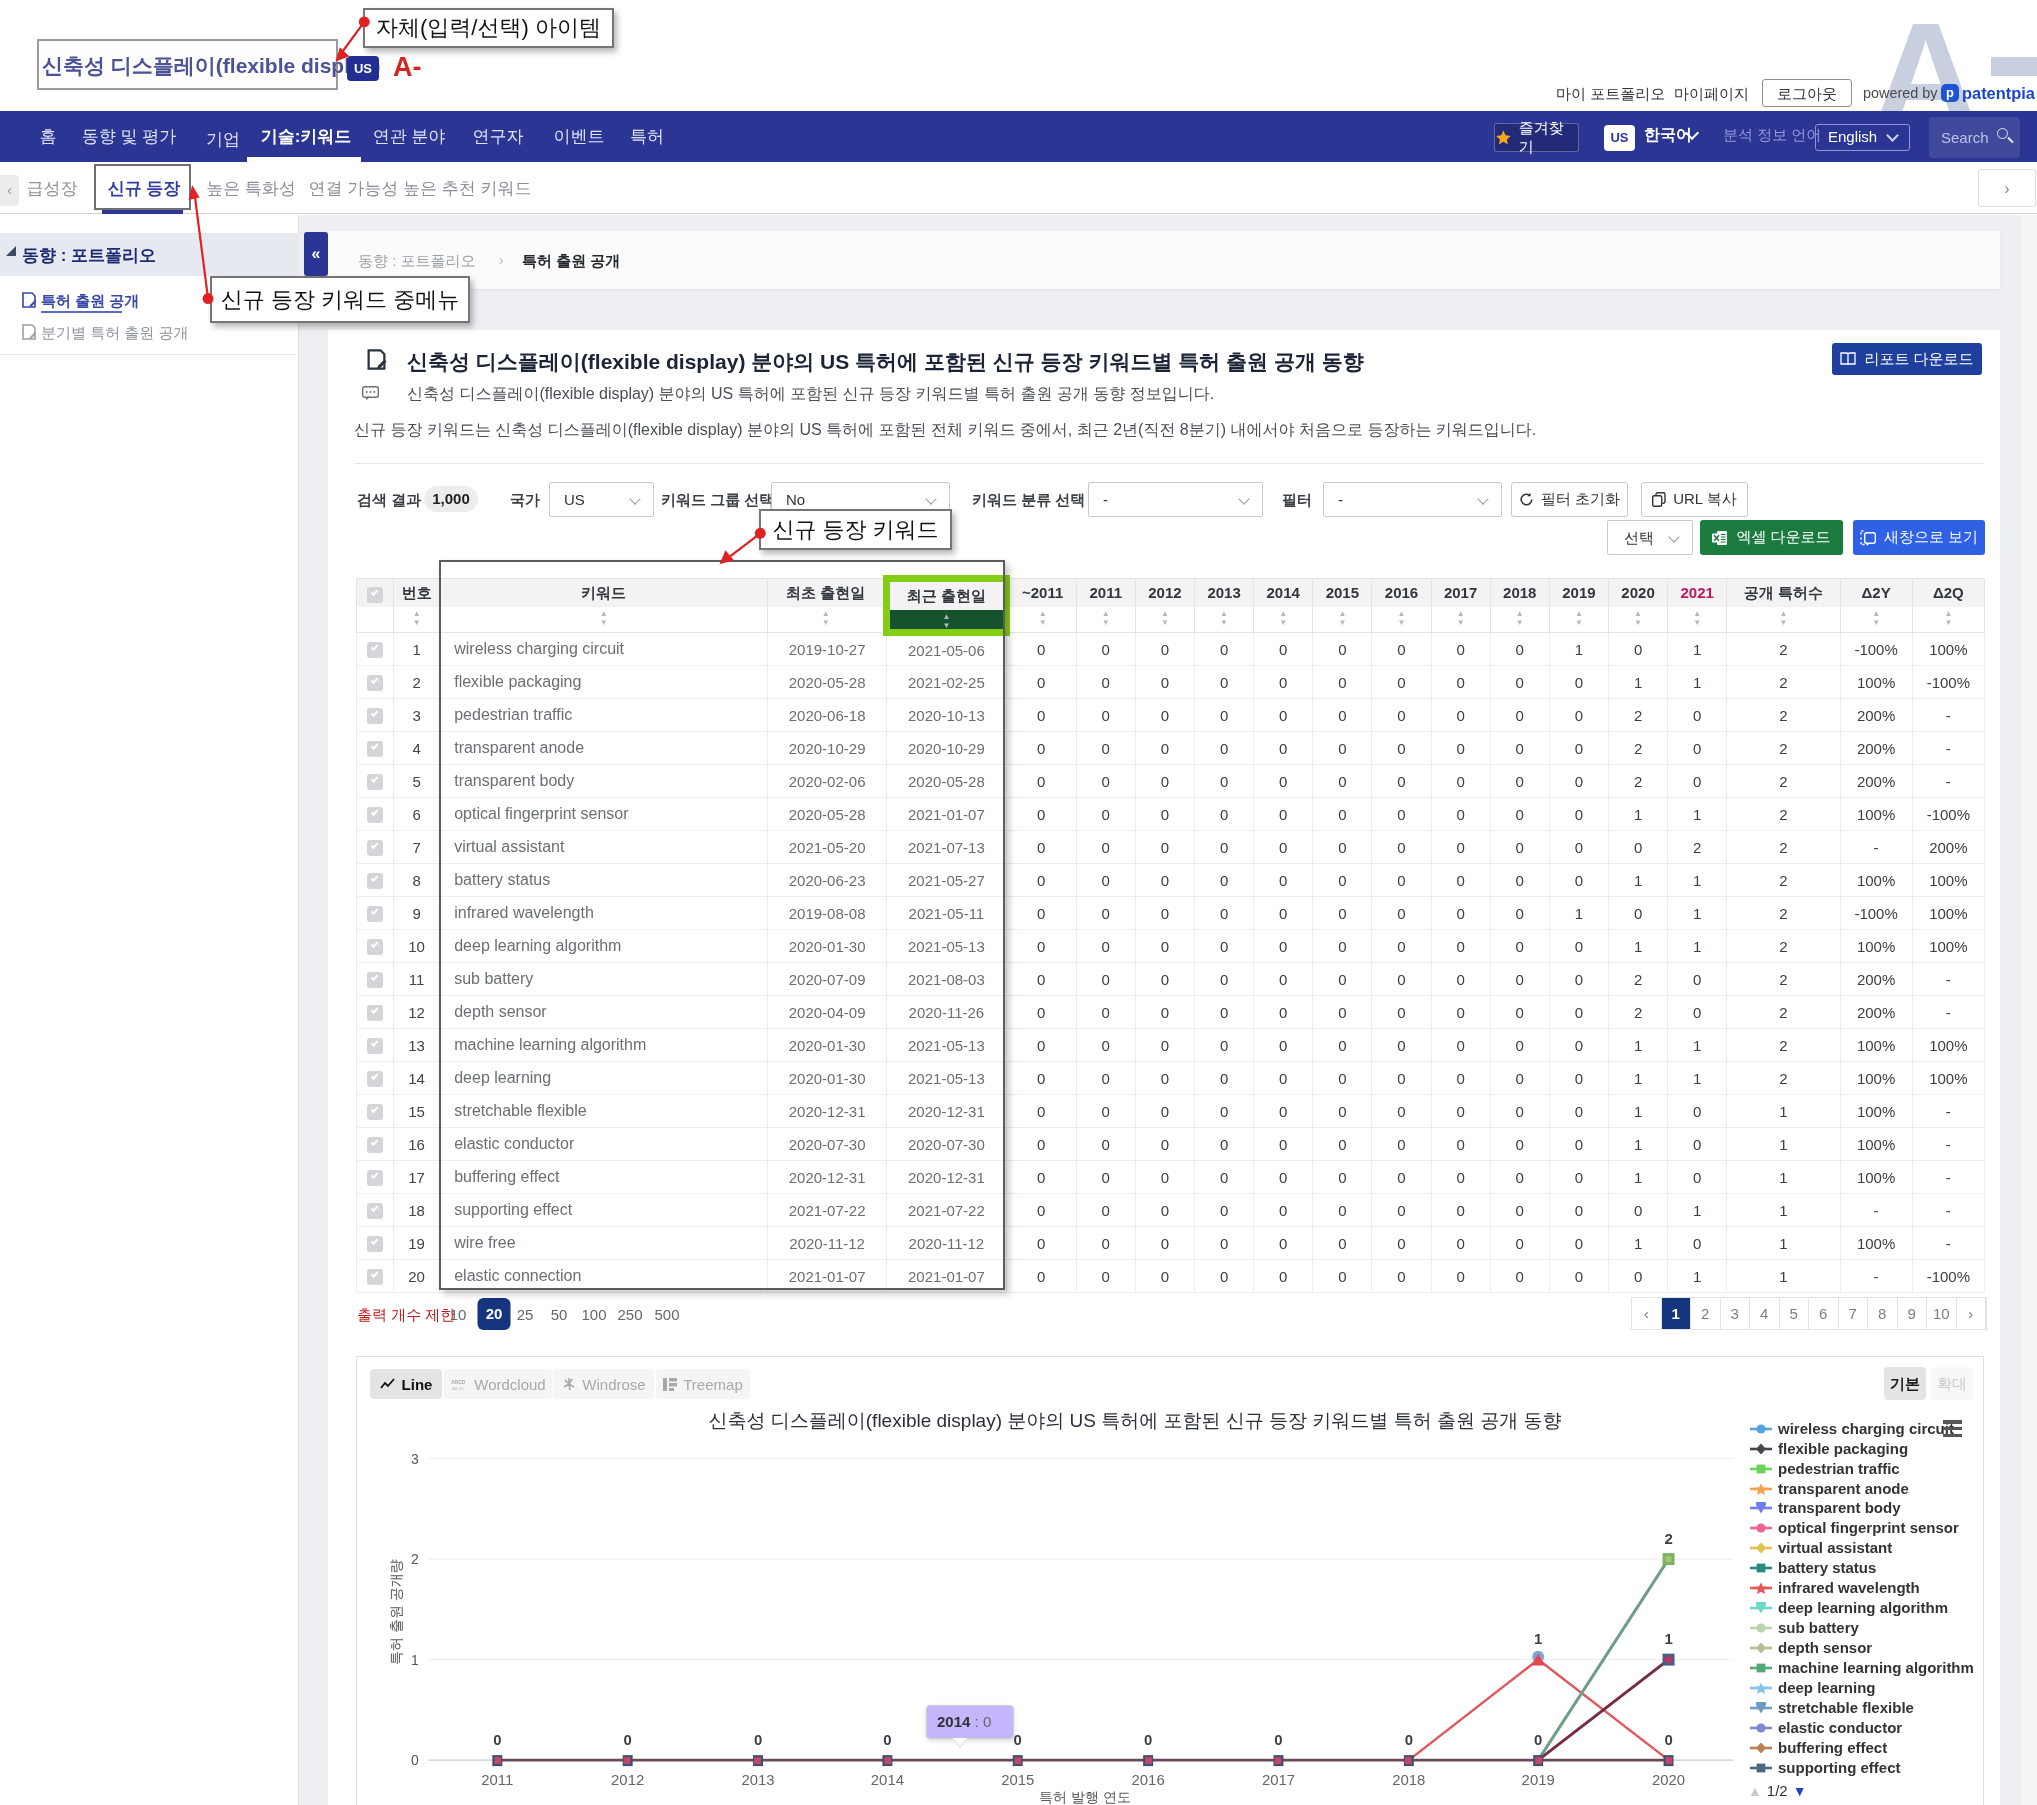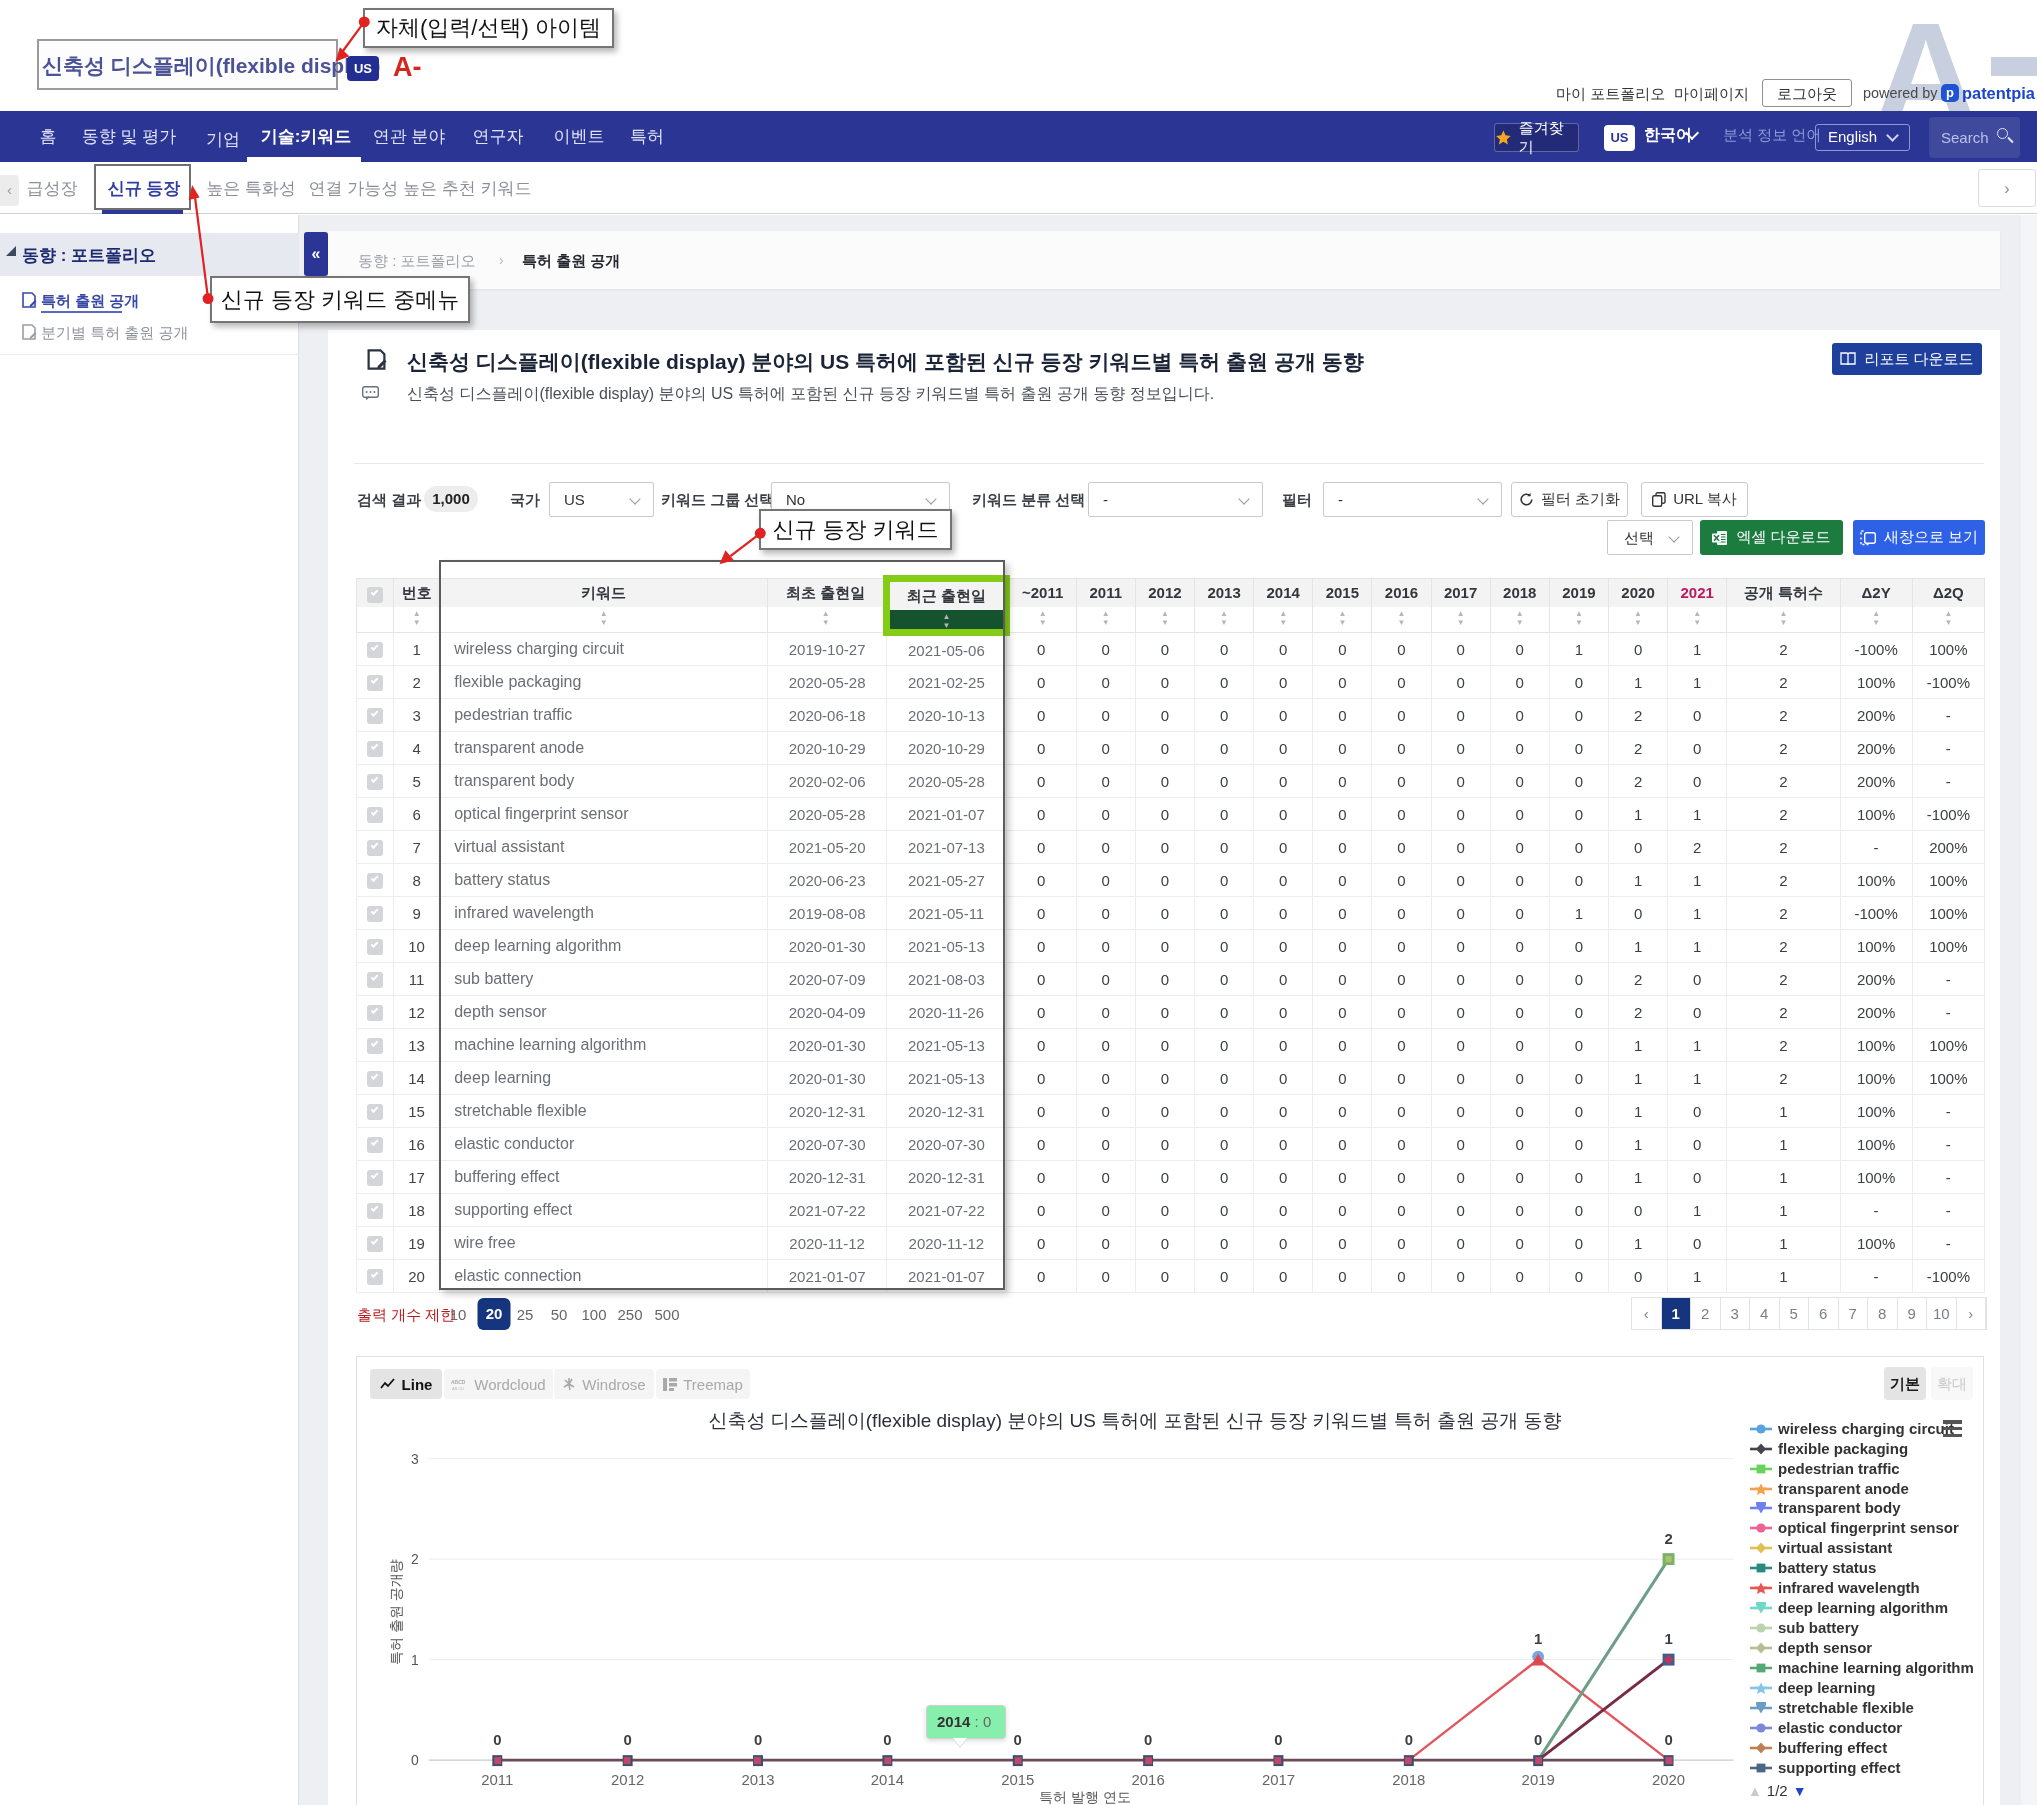--- a/index.html
+++ b/index.html
@@ -100,20 +100,21 @@
         <path d="M1 1h5.5a1.5 1.5 0 0 1 1.5 1.5V13a1 1 0 0 0-1-1H1zM15 1H9.5A1.5 1.5 0 0 0 8 2.5V13a1 1 0 0 1 1-1h6z" fill="none" stroke="#fff" stroke-width="1.3"></path>
       </svg>리포트 다운로드</div>
  <svg class="abs" style="left:34px;top:56px" width="17" height="14" viewBox="0 0 17 14">
       <rect x="0.7" y="0.7" width="15.6" height="10.6" rx="2" fill="none" stroke="#6b7077" stroke-width="1.4"></rect>
       <path d="M4 13.4l3-2.6" stroke="#6b7077" stroke-width="1.4" fill="none"></path>
       <circle cx="4.6" cy="6" r="1" fill="#6b7077"></circle>
       <circle cx="8.5" cy="6" r="1" fill="#6b7077"></circle>
       <circle cx="12.4" cy="6" r="1" fill="#6b7077"></circle>
     </svg>
  <div class="abs" style="left:79px;top:54px;font-size:16px;color:#4a4f57;white-space:nowrap">신축성 디스플레이(flexible display) 분야의 US 특허에 포함된 신규 등장 키워드별 특허 출원 공개 동향 정보입니다.</div>
+ <div class="abs" style="left:26px;top:90px;font-size:16px;color:#4a4f57;white-space:nowrap">신규 등장 키워드는 신축성 디스플레이(flexible display) 분야의 US 특허에 포함된 전체 키워드 중에서, 최근 2년(직전 8분기) 내에서야 처음으로 등장하는 키워드입니다.</div>
  <div class="abs" style="left:26px;top:133px;width:1630px;height:1px;background:#e8e8e8"></div>
 <div class="abs" style="left:29px;top:161px;font-size:15px;font-weight:bold;color:#3a3f46">검색 결과</div>
 <div class="abs" style="left:96px;top:156px;width:54px;height:26px;background:#ededee;border-radius:13px;font-size:15px;font-weight:bold;color:#222;text-align:center;line-height:26px">1,000</div>
 <div class="abs" style="left:182px;top:161px;font-size:15px;font-weight:bold;color:#3a3f46">국가</div>
 <div class="abs" style="left:221px;top:152px;width:105px;height:35px;border:1px solid #c9cacc;background:#fff;border-radius:2px">
       <div class="abs" style="left:14px;top:8px;font-size:15px;color:#333">US</div>
       <div class="abs" style="right:14px;top:12px;width:8px;height:8px;border-right:1.5px solid #999;border-bottom:1.5px solid #999;transform:rotate(45deg)"></div>
     </div>
 <div class="abs" style="left:333px;top:161px;font-size:15px;font-weight:bold;color:#3a3f46">키워드 그룹 선택</div>
 <div class="abs" style="left:443px;top:152px;width:179px;height:35px;border:1px solid #c9cacc;background:#fff;border-radius:2px">
@@ -817,21 +818,21 @@
       <text x="533" y="430" font-size="15" fill="#666" text-anchor="middle">2014</text>
       <text x="664" y="430" font-size="15" fill="#666" text-anchor="middle">2015</text>
       <text x="795" y="430" font-size="15" fill="#666" text-anchor="middle">2016</text>
       <text x="926" y="430" font-size="15" fill="#666" text-anchor="middle">2017</text>
       <text x="1057" y="430" font-size="15" fill="#666" text-anchor="middle">2018</text>
       <text x="1187" y="430" font-size="15" fill="#666" text-anchor="middle">2019</text>
       <text x="1318" y="430" font-size="15" fill="#666" text-anchor="middle">2020</text>
     </svg>
 <div class="abs" style="left:31px;top:308px;transform:rotate(-90deg);transform-origin:left top;font-size:14px;color:#555;white-space:nowrap">특허 출원 공개량</div>
 <div class="abs" style="left:728px;top:432px;transform:translateX(-50%);font-size:14px;color:#555;white-space:nowrap">특허 발행 연도</div>
-<div class="abs" style="left:569px;top:348px;width:80px;height:34px;background:#86efac;border:1px solid #d0d0d0;border-radius:4px;box-shadow:0 2px 5px rgba(0,0,0,.15)">
+<div class="abs" style="left:569px;top:348px;width:88px;height:34px;background:#c4b5fd;border:1px solid #d0d0d0;border-radius:4px;box-shadow:0 2px 5px rgba(0,0,0,.15)">
  <div class="abs" style="left:10px;top:7px;font-size:15px;color:#666"><b style="color:#333">2014</b> : 0</div>
  <div class="abs" style="left:26px;top:32px;width:0;height:0;border-left:7px solid transparent;border-right:7px solid transparent;border-top:9px solid #fff;filter:drop-shadow(0 1.5px 0 #d0d0d0)"></div>
     </div>
 <div class="abs" style="left:1393px;top:66px">
       <svg width="22" height="12" viewBox="0 0 22 12">
         <line x1="0" y1="6" x2="22" y2="6" stroke="#56a3e0" stroke-width="2.6"></line>
         <circle cx="11" cy="6" r="4.6" fill="#56a3e0"></circle>
       </svg>
     </div>
 <div class="abs" style="left:1421px;top:63px;font-size:15px;font-weight:bold;color:#333;white-space:nowrap">wireless charging circuit</div>

